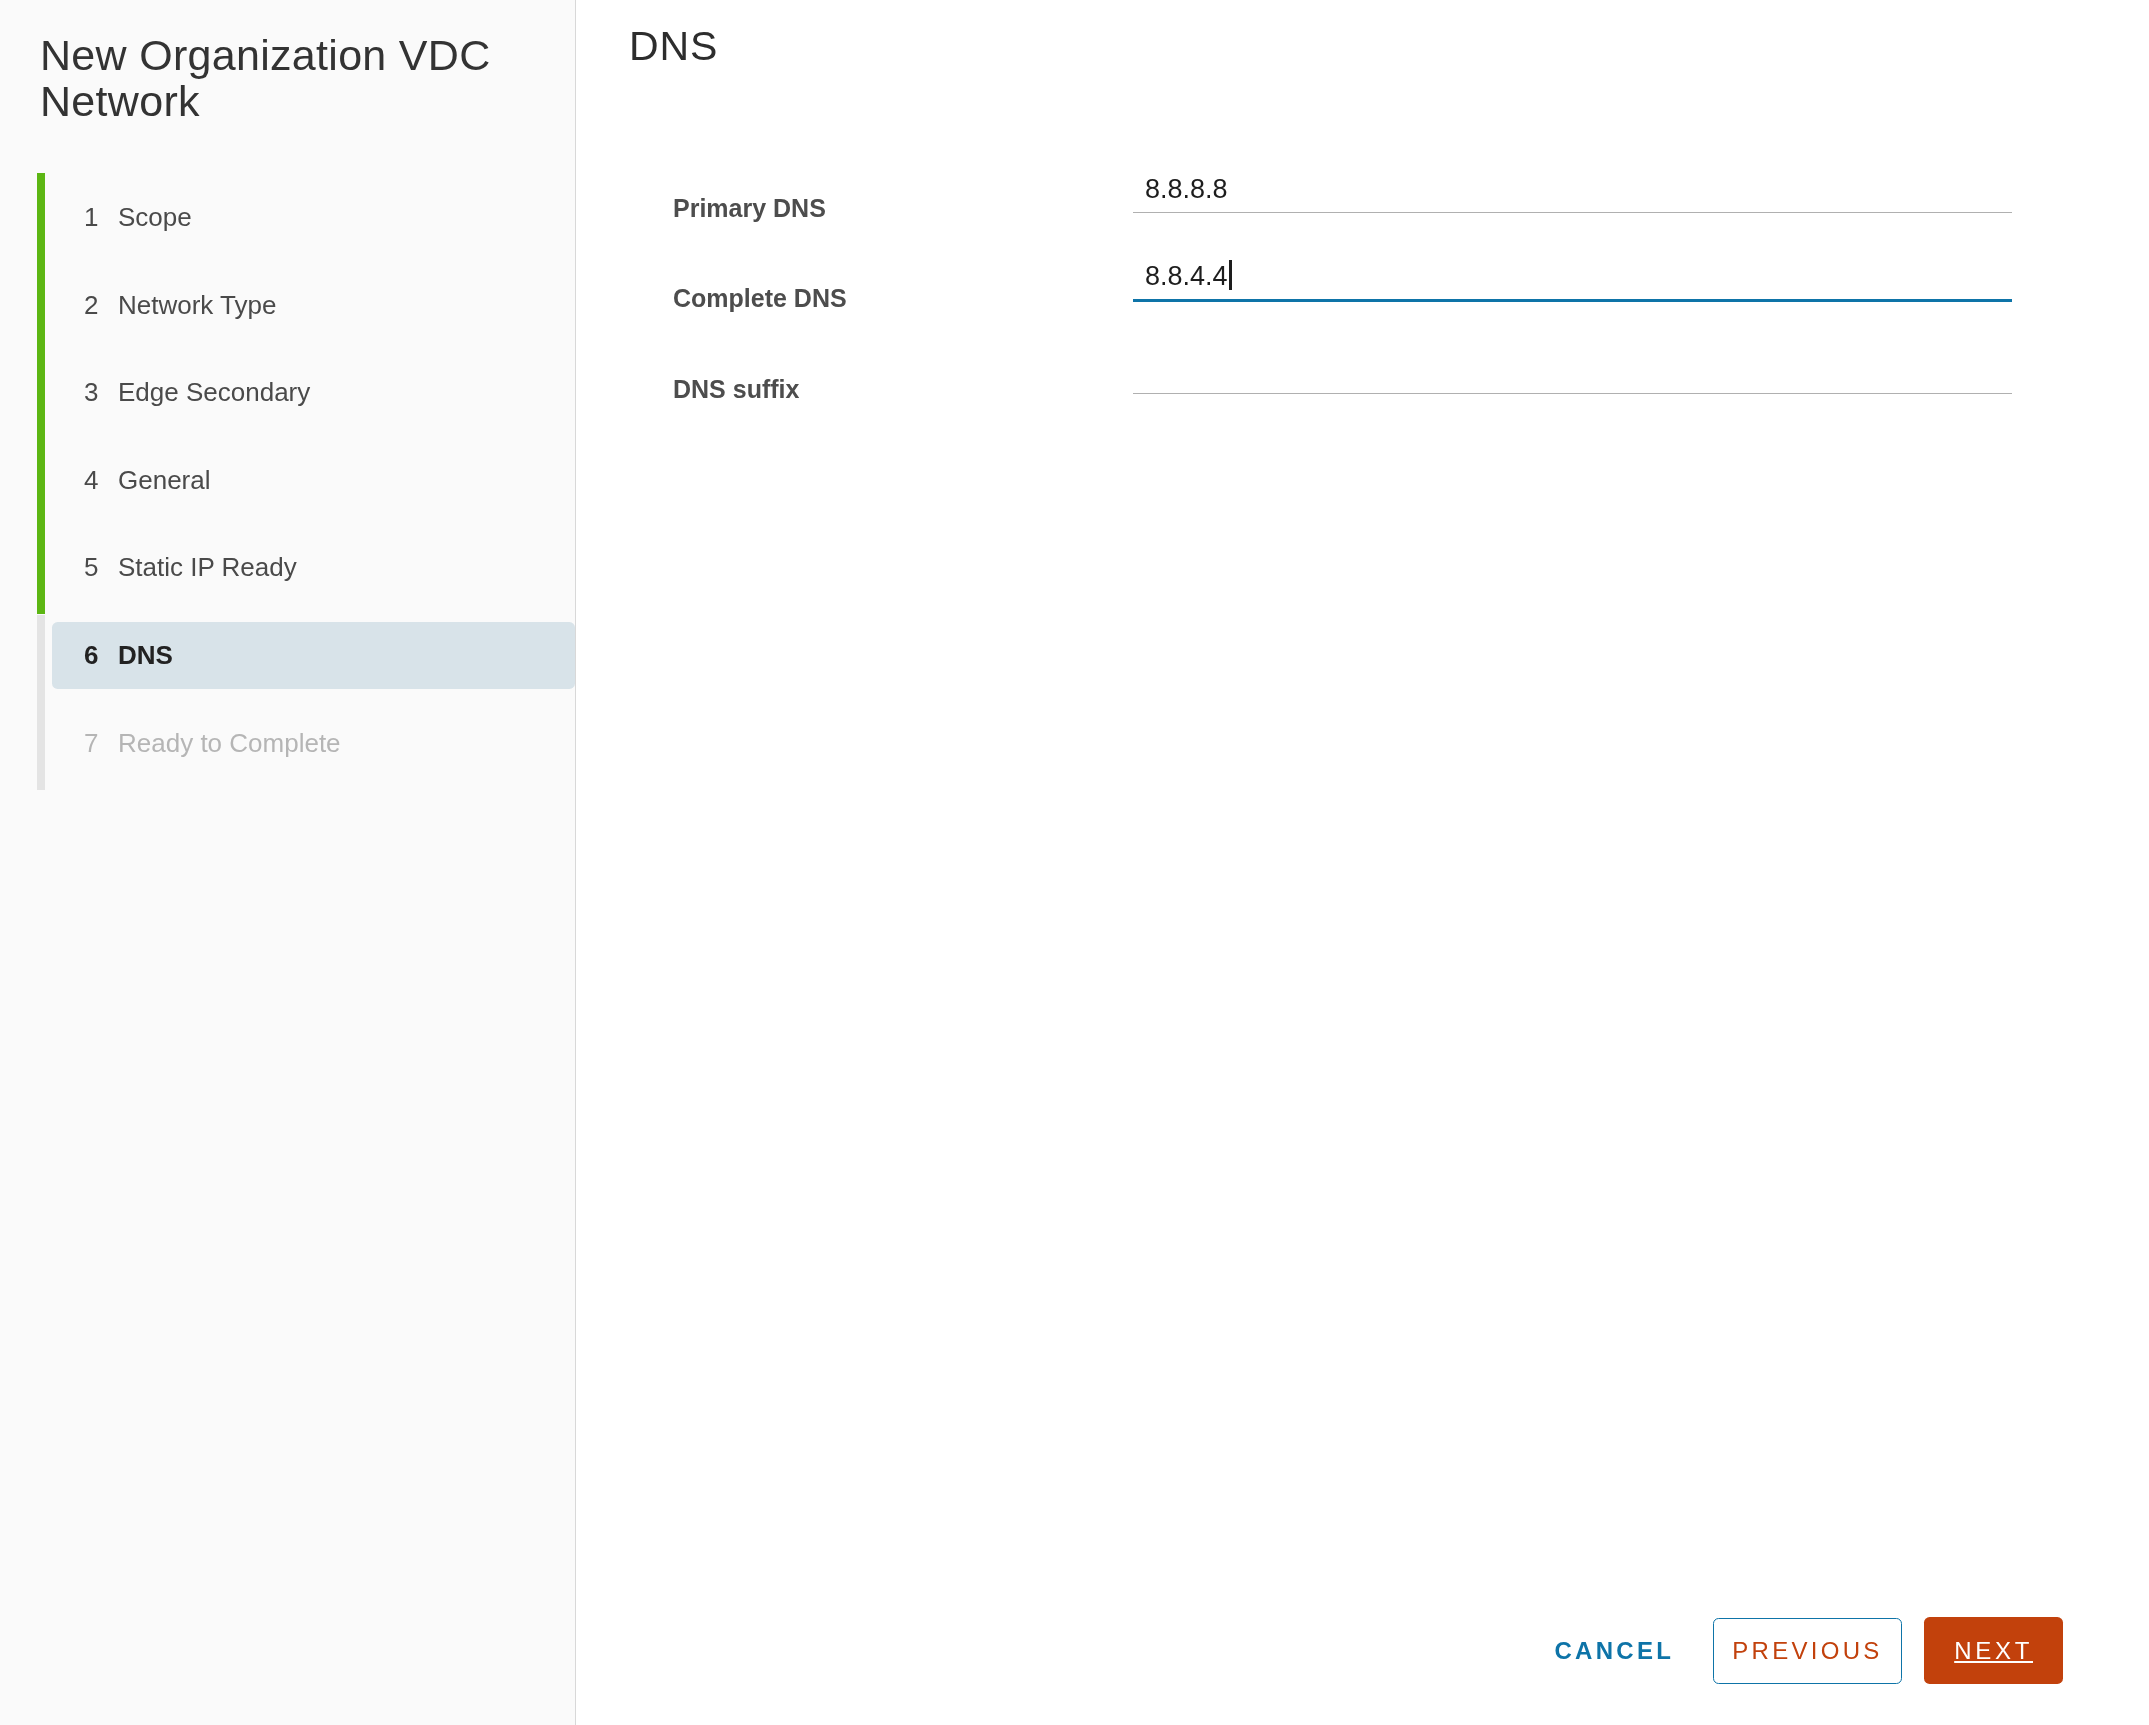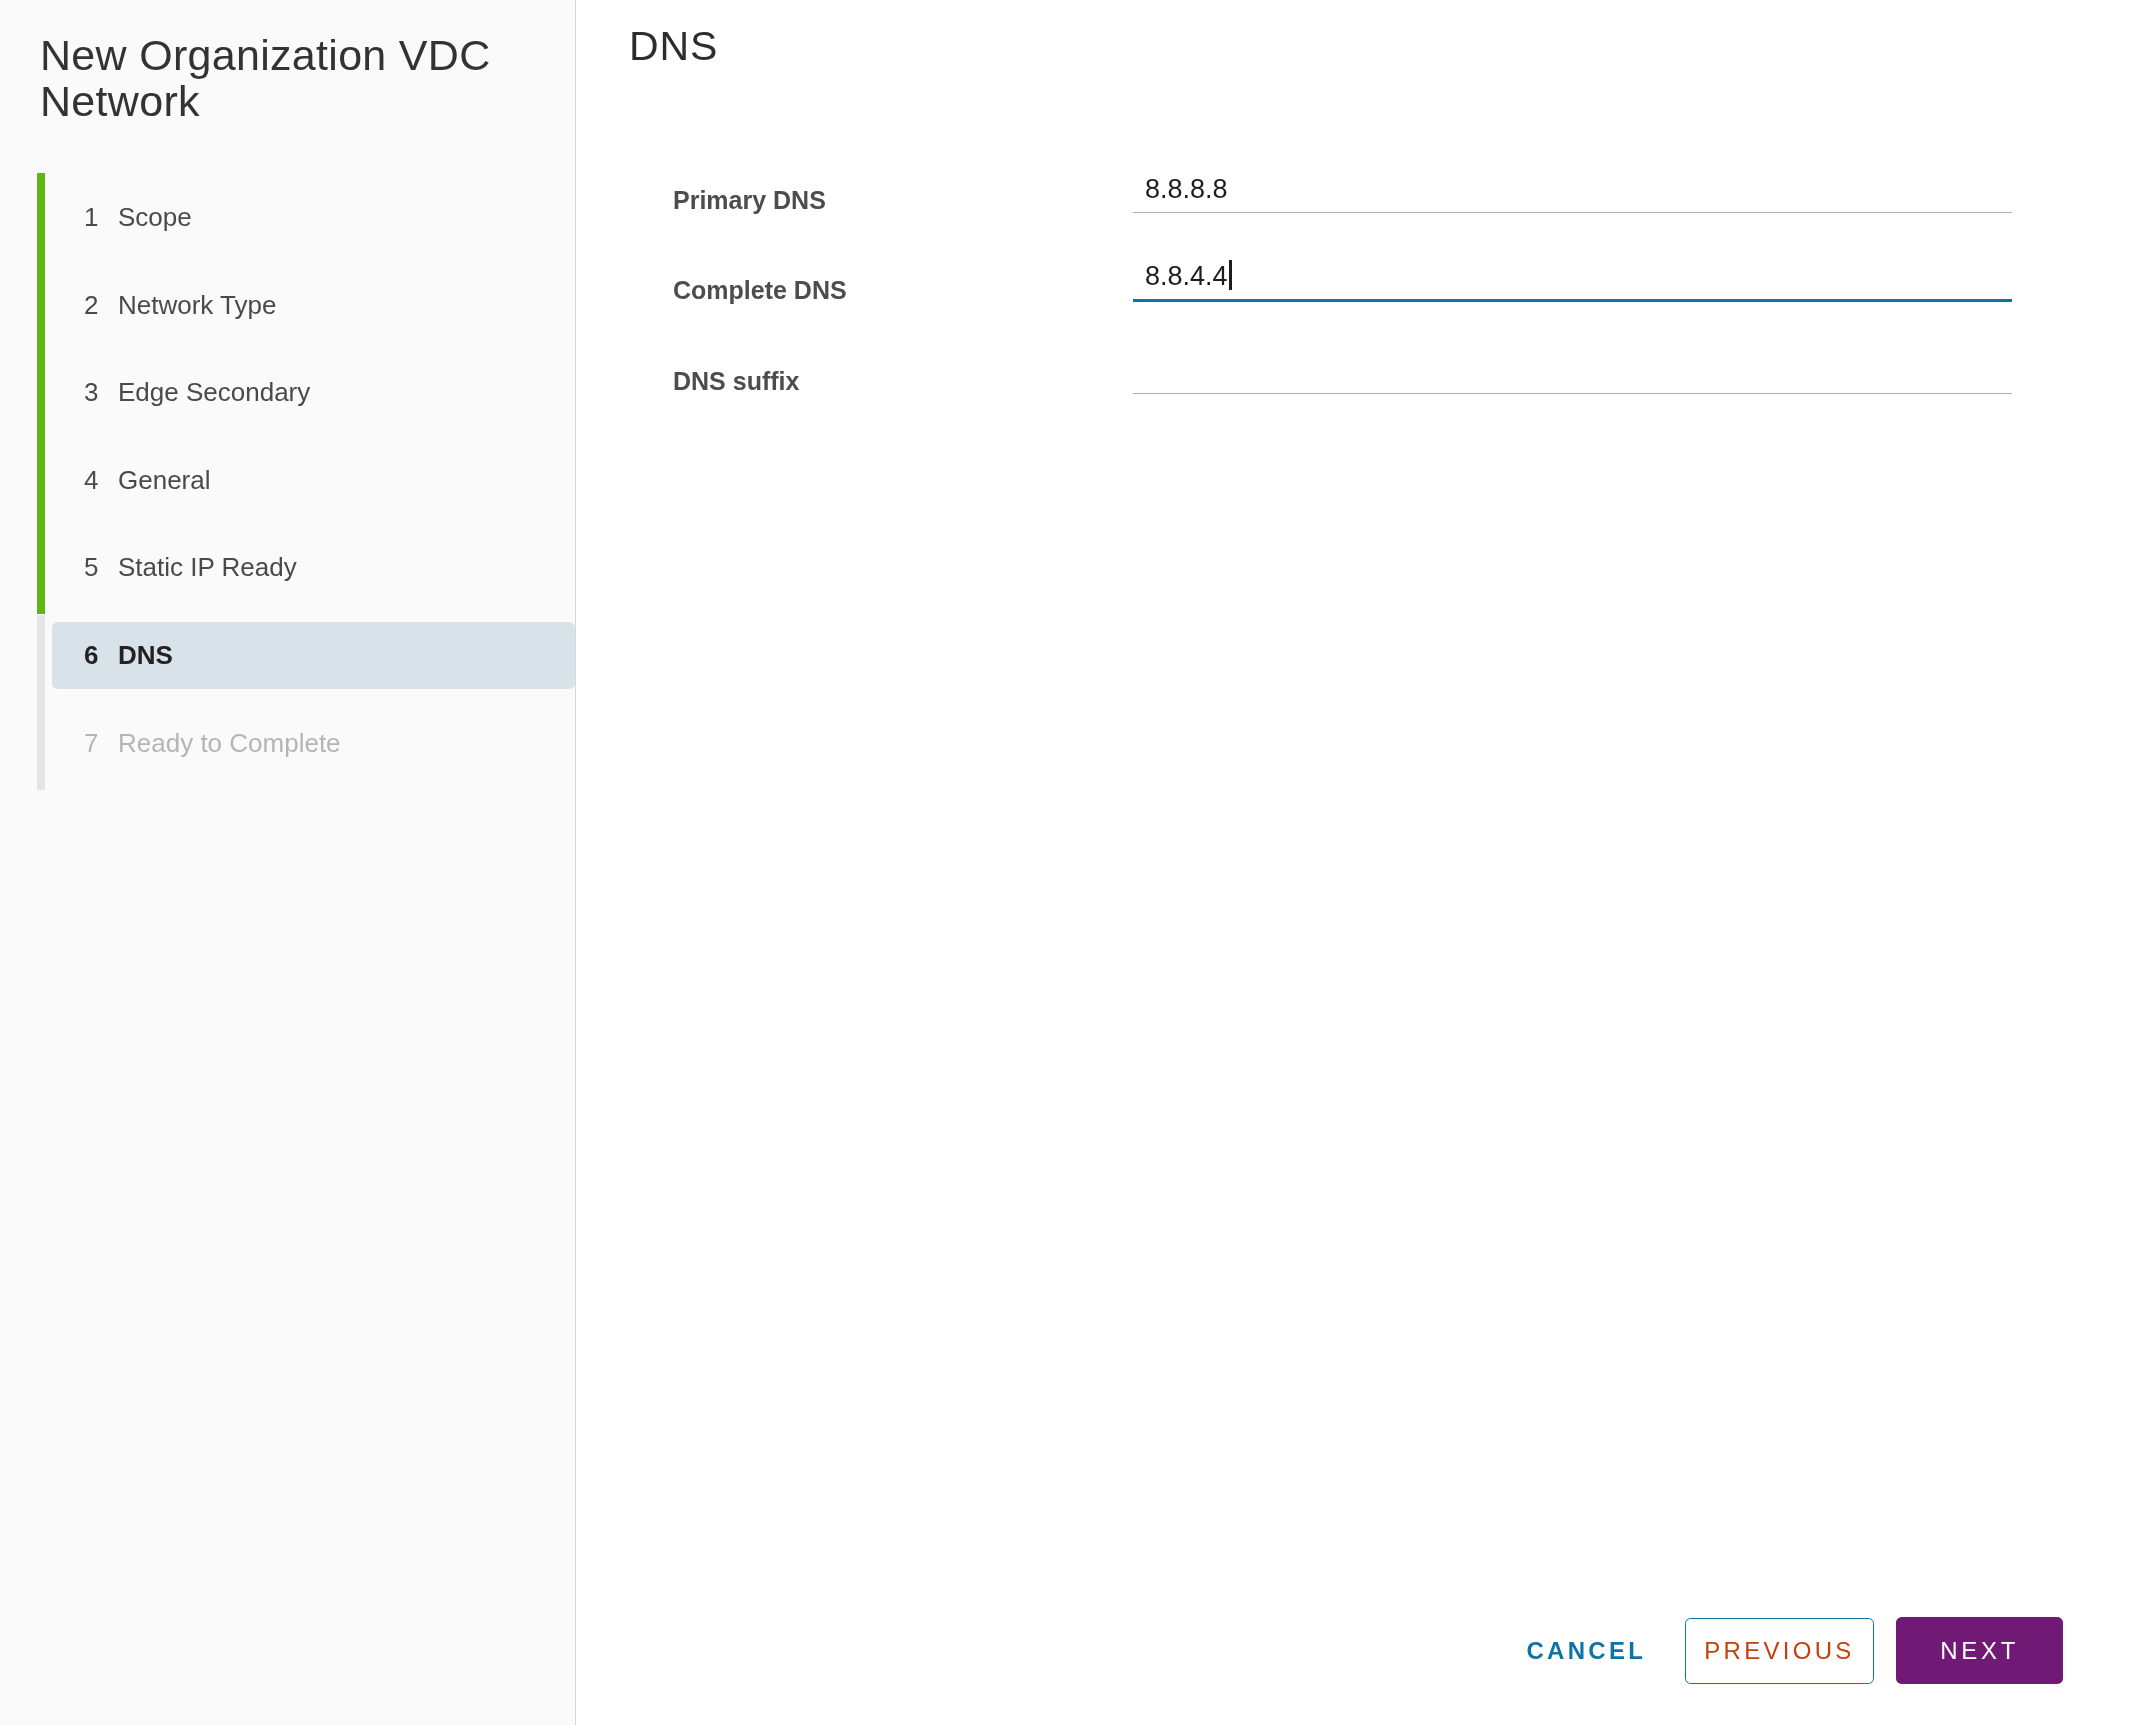--- a/index.html
+++ b/index.html
@@ -89,21 +89,21 @@
     position: absolute;
     left: 96px;
     width: 1339px;
   }
   .form-row.row1 { top: 175px; }
   .form-row.row2 { top: 265px; }
   .form-row.row3 { top: 356px; }
 
   .field-label {
     position: absolute;
-    left: 0; top: 8px;
+    left: 0; top: 16px;
     padding-top: 2.8px;
     font-size: 25px;
     font-weight: 600;
     color: #4d4d4d;
   }
   .field {
     position: absolute;
     left: 460px; right: 0;
     top: 0;
     height: 38px;
@@ -157,27 +157,28 @@
     border: 1.9px solid #0e74a8;
     border-radius: 5.6px;
     color: #c2410c;
     font-size: 24px;
     letter-spacing: 3.3px;
     padding: 0 18px;
     margin-right: 22.5px;
   }
   .btn-primary {
     height: 67px;
-    background: #701a75;
+    background: #c2410c;
     border: none;
     border-radius: 5.6px;
     color: #ffffff;
     font-size: 24px;
     letter-spacing: 3.7px;
-    padding: 0 44px;
+    padding: 0 30px;
+    text-decoration: underline;
   }
 </style>
 </head>
 <body>
 
 <div class="app">
 
   <aside class="sidebar">
     <h1 class="wizard-title">New Organization VDC Network</h1>
 

